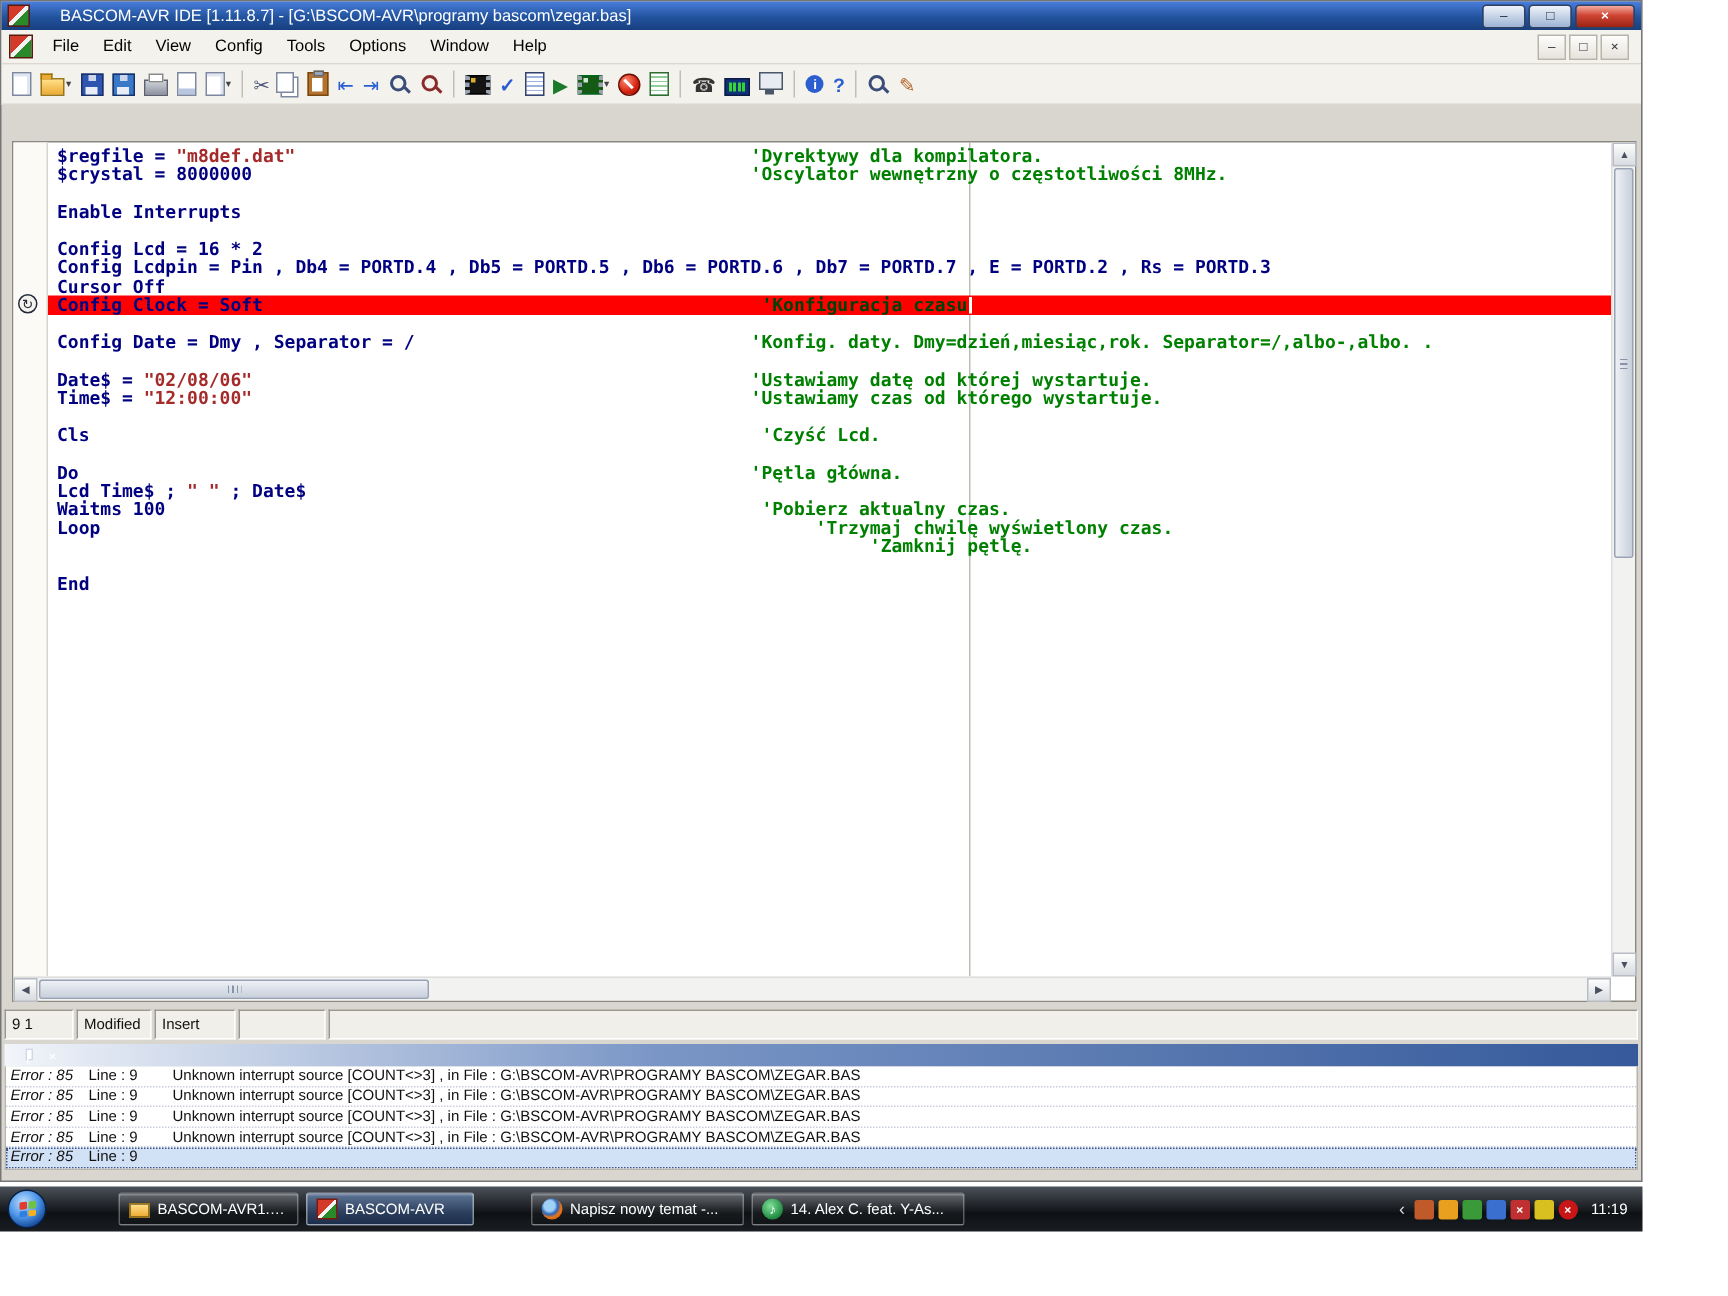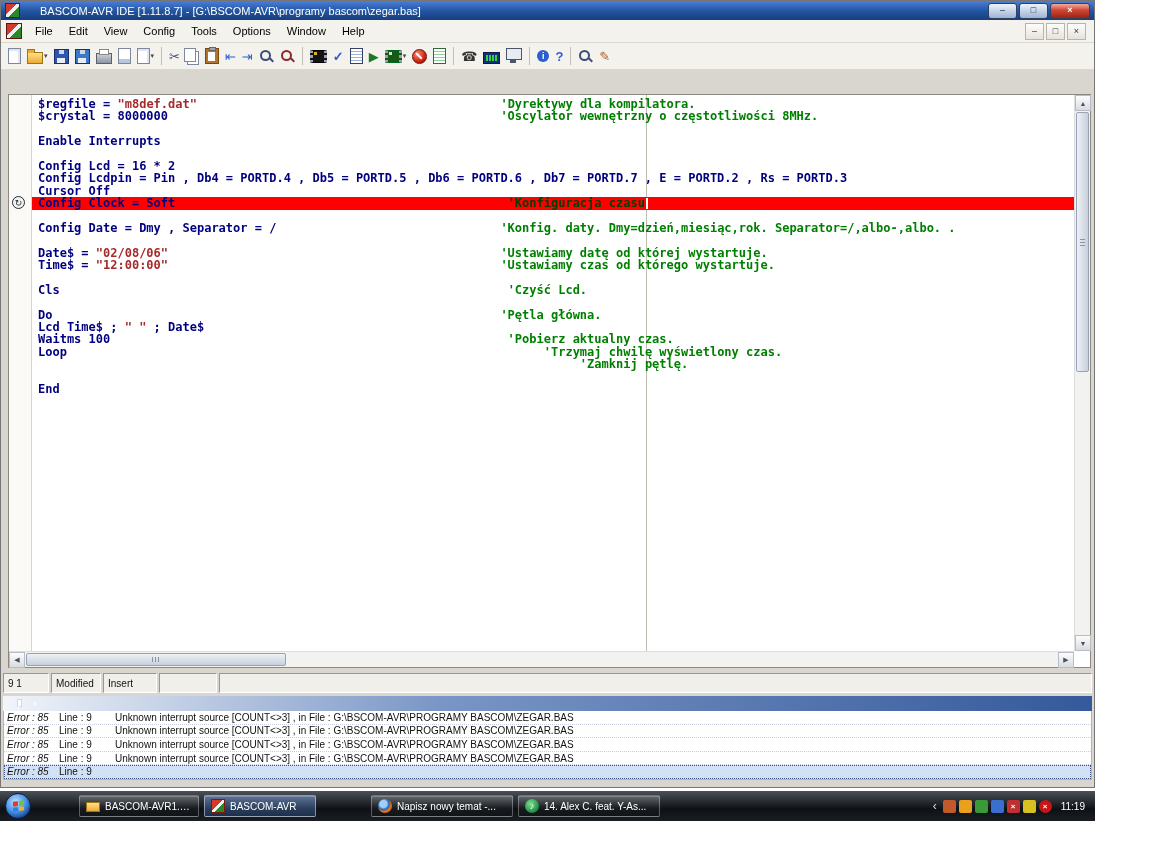--- a/index.html
+++ b/index.html
@@ -120,21 +120,21 @@
   .taskbar{position:absolute;left:0;top:791px;width:1095px;height:30px;background:linear-gradient(#4b5158,#23272c 40%,#0e1114 60%,#1a1e23);display:flex;align-items:center;}
   .startorb{width:26px;height:26px;border-radius:50%;margin:0 6px 0 5px;background:radial-gradient(circle at 40% 32%,#bfe0ff,#4d96e8 45%,#1a4f9e 75%,#0c2d62);border:1px solid #082044;display:flex;align-items:center;justify-content:center;flex:none;box-sizing:border-box;}
   .orbflag{width:11px;height:10px;display:grid;grid-template-columns:1fr 1fr;grid-template-rows:1fr 1fr;gap:1px;transform:skewY(-6deg);}
   .orbflag i{display:block;border-radius:1px;}
   .of1{background:#e23a2e;}.of2{background:#6fc243;}.of3{background:#2f7fe0;}.of4{background:#f2b11e;}
   .taskbtns{display:flex;gap:5px;margin-left:42px;min-width:0;}
   .taskbtn{height:22px;border-radius:2px;border:1px solid rgba(255,255,255,.30);background:linear-gradient(rgba(255,255,255,.22),rgba(255,255,255,.06) 50%,rgba(0,0,0,.18));display:flex;align-items:center;padding:0 6px;color:#fff;font-size:10px;gap:5px;box-shadow:inset 0 1px 0 rgba(255,255,255,.22);box-sizing:border-box;overflow:hidden;}
   .taskbtn.active{background:linear-gradient(rgba(130,170,230,.50),rgba(35,65,115,.55));border-color:rgba(255,255,255,.45);}
   .taskbtns .taskbtn:nth-child(1){width:120px;}
   .taskbtns .taskbtn:nth-child(2){width:112px;}
-  .taskbtns .taskbtn:nth-child(3){width:142px;margin-left:50px;}
+  .taskbtns .taskbtn:nth-child(3){width:142px;margin-left:33px;}
   .taskbtns .taskbtn:nth-child(4){width:142px;}
   .tklabel{white-space:nowrap;overflow:hidden;text-overflow:ellipsis;}
   .tkicon{width:14px;height:14px;flex:none;display:flex;align-items:center;justify-content:center;font-size:9px;color:#fff;box-sizing:border-box;}
   .tk-folder{background:linear-gradient(#ffe08a,#edaa33);border:1px solid #9a7616;height:10px;margin-top:2px;}
   .tk-bascom{background:linear-gradient(135deg,#d43a2a 0 45%,#f4f4f4 45% 60%,#2a8a2a 60%);border:1px solid #7a1a10;}
   .tk-firefox{border-radius:50%;background:radial-gradient(circle at 38% 35%,#9fd0f5 0 28%,#2a63b8 45%,#e8761a 62%,#b23c08);}
   .tk-music{border-radius:50%;background:radial-gradient(circle at 40% 35%,#7fe09a,#1f8a3f 70%);}
   .traywrap{margin-left:auto;display:flex;align-items:center;gap:3px;padding-right:10px;}
   .chev{font-size:12px;color:#ddd;margin-right:3px;}
   .tray{width:13px;height:13px;border-radius:2px;display:flex;align-items:center;justify-content:center;font-size:8px;color:#fff;font-weight:bold;}

